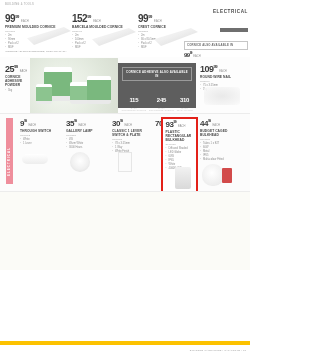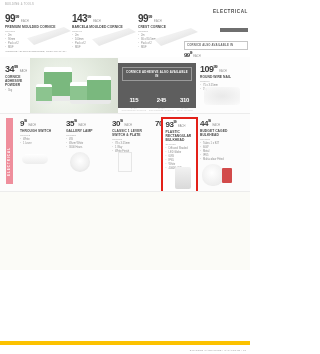--- a/index.html
+++ b/index.html
@@ -99,21 +99,21 @@
         <li>2m</li>
         <li>90mm</li>
         <li>Pack of 2</li>
         <li>MDF</li>
       </ul>
       <div class="angle-prod" style="left:22px; top:13px;"></div>
     </div>
 
     <div class="cornice-cell" style="left:72px; width:58px;">
       <div class="price" style="font-size:10px;">
-        <span>143</span><span class="cents">99</span>
+        <span>152</span><span class="cents">99</span>
         <span class="unit">EACH</span>
       </div>
       <div class="pname">BARCELA MOULDED CORNICE</div>
       <div class="pcode">CL88400</div>
       <ul class="bullets">
         <li>2m</li>
         <li>100mm</li>
         <li>Pack of 2</li>
         <li>MDF</li>
       </ul>
@@ -172,21 +172,21 @@
       <div class="bucket" style="left:6px; top:26px; width:16px; height:20px;
         background:linear-gradient(180deg,#ffffff 0 16%, #8cc48f 16% 84%, #eaeaea 84% 100%);"></div>
       <div class="bucket" style="left:40px; top:24px; width:18px; height:22px;
         background:linear-gradient(180deg,#ffffff 0 16%, #8cc48f 16% 84%, #eaeaea 84% 100%);"></div>
       <div class="bucket" style="left:57px; top:18px; width:24px; height:28px;
         background:linear-gradient(180deg,#ffffff 0 15%, #7ab87e 15% 85%, #e9e9e9 85% 100%);"></div>
     </div>
 
     <div style="position:absolute; left:5px; top:8px; width:26px;">
       <div class="price" style="font-size:9px;">
-        <span>34</span><span class="cents">99</span>
+        <span>25</span><span class="cents">99</span>
         <span class="unit">EACH</span>
       </div>
       <div class="pname">CORNICE ADHESIVE POWDER</div>
       <ul class="bullets">
         <li>5kg</li>
       </ul>
     </div>
 
     <div class="combo-box">
       <div class="combo-title">CORNICE ADHESIVE ALSO AVAILABLE IN</div>

